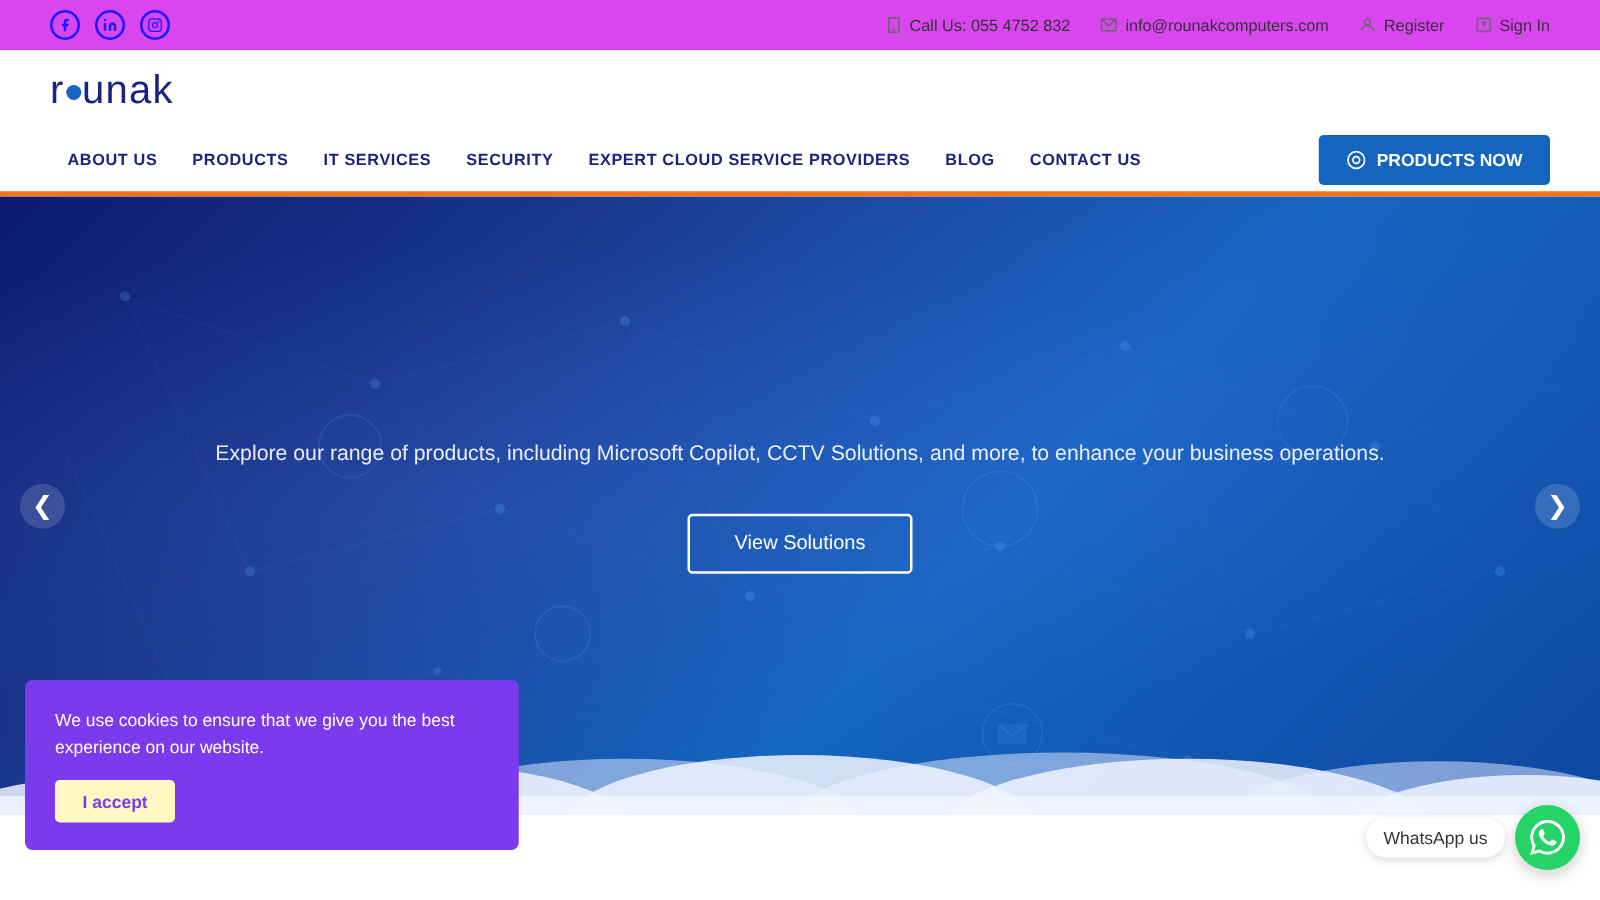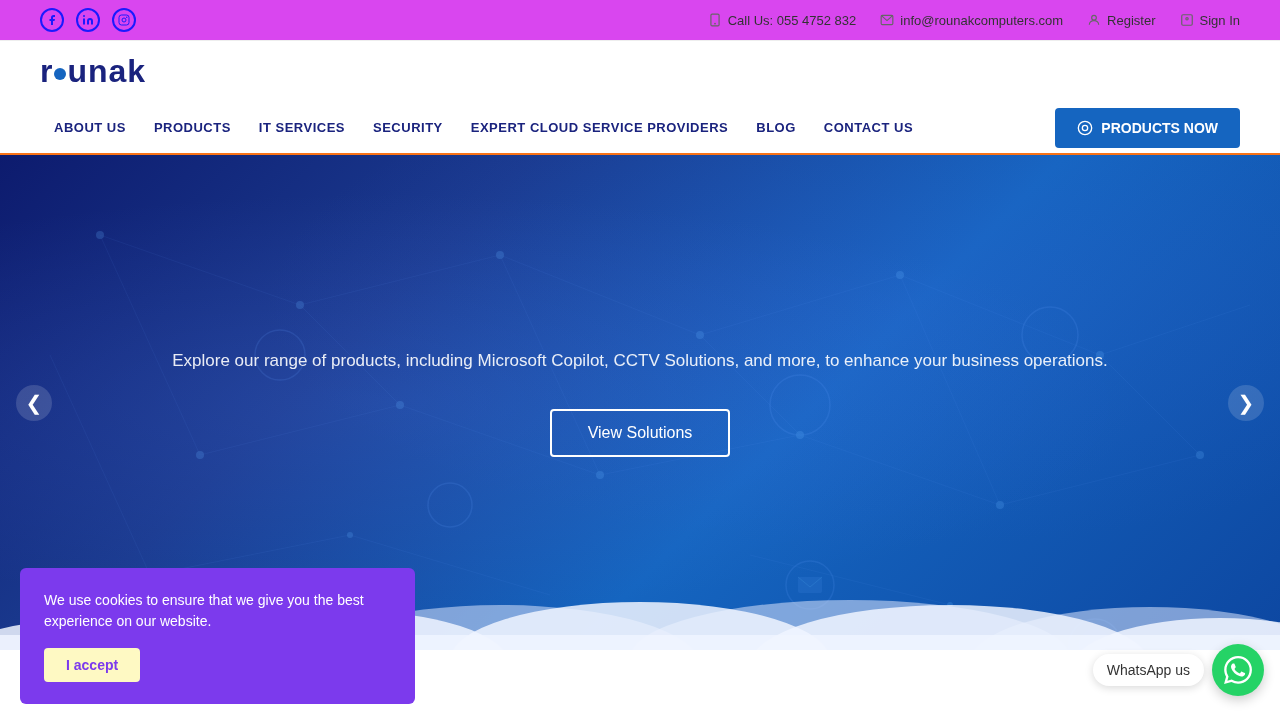--- a/index.html
+++ b/index.html
@@ -30,40 +30,40 @@
     
     .header {
       background: #fff;
       padding: 12px 40px;
       display: flex;
       align-items: center;
     }
     .logo {
       font-size: 32px;
       color: #1a237e;
-      font-weight: 700;
+      font-weight: 400;
       letter-spacing: 1px;
     }
     .logo-dot {
       display: inline-block;
       width: 12px; height: 12px;
       background: #1565c0;
       border-radius: 50%;
       margin: 0 1px;
       position: relative;
       top: -2px;
     }
 
     
     .nav {
       background: #fff;
       display: flex;
       align-items: center;
       padding: 0 40px;
-      border-bottom: 2px solid #f97316;
+      border-bottom: 4px solid #f97316;
       position: relative;
       z-index: 10;
     }
     .nav-links { display: flex; gap: 0; align-items: center; flex: 1; }
     .nav-link {
       padding: 18px 14px;
       font-size: 13px;
       color: #1a237e;
       font-weight: 600;
       cursor: pointer;
@@ -167,21 +167,21 @@
       position: absolute;
       bottom: 0;
       left: 0;
       right: 0;
       height: 80px;
     }
 
     
     .cookie-banner {
       position: fixed;
-      bottom: 16px;
+      bottom: 40px;
       left: 20px;
       width: 395px;
       background: #7c3aed;
       color: #fff;
       padding: 22px 24px;
       border-radius: 6px;
       z-index: 100;
     }
     .cookie-text { font-size: 14px; line-height: 1.5; margin-bottom: 16px; }
     .cookie-accept {

